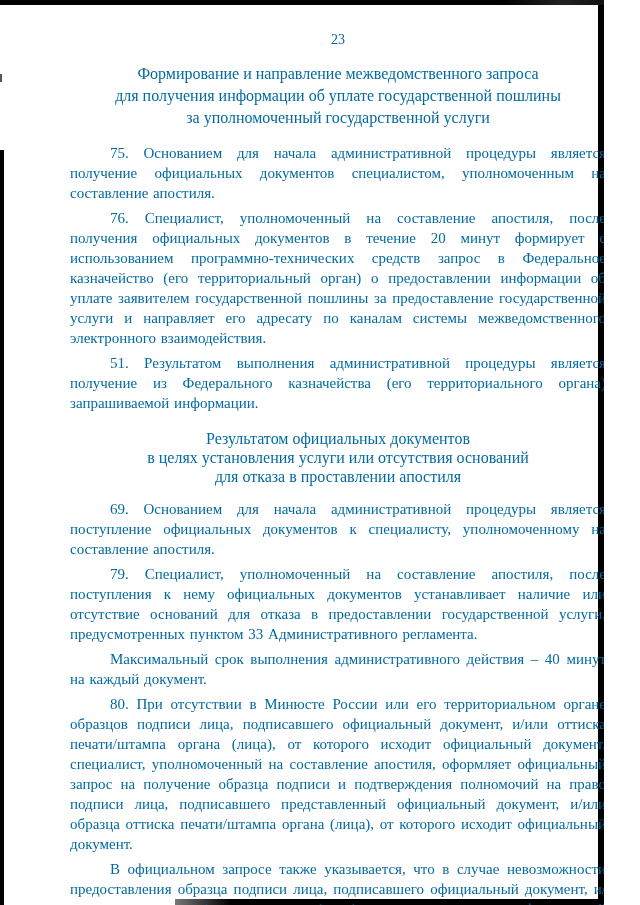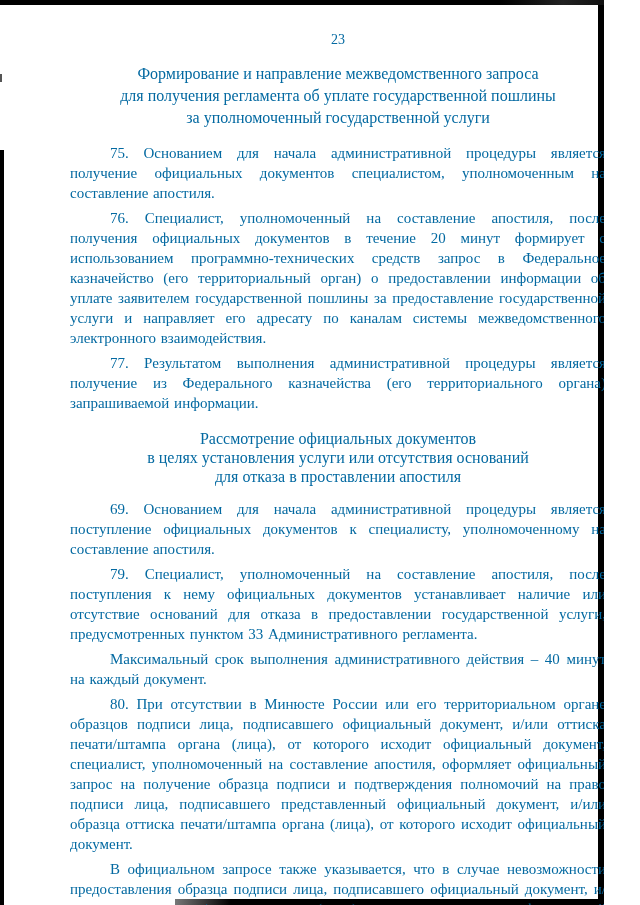--- a/index.html
+++ b/index.html
@@ -67,30 +67,30 @@
   <div class="artifact artifact-left"></div>
   <div class="artifact-left-tick artifact"></div>
   <div class="artifact artifact-bottom"></div>
 
   <div class="content">
 
     <div class="page-number">23</div>
 
     <div class="doc-heading">
       <span class="heading-line">Формирование и направление межведомственного запроса</span>
-      <span class="heading-line">для получения регламента об уплате государственной пошлины</span>
+      <span class="heading-line">для получения информации об уплате государственной пошлины</span>
       <span class="heading-line">за уполномоченный государственной услуги</span>
     </div>
 
     <p class="para">75. Основанием для начала административной процедуры является получение официальных документов специалистом, уполномоченным на составление апостиля.</p>
     <p class="para">76. Специалист, уполномоченный на составление апостиля, после получения официальных документов в течение 20 минут формирует с использованием программно-технических средств запрос в Федеральное казначейство (его территориальный орган) о предоставлении информации об уплате заявителем государственной пошлины за предоставление государственной услуги и направляет его адресату по каналам системы межведомственного электронного взаимодействия.</p>
-    <p class="para">77. Результатом выполнения административной процедуры является получение из Федерального казначейства (его территориального органа) запрашиваемой информации.</p>
+    <p class="para">51. Результатом выполнения административной процедуры является получение из Федерального казначейства (его территориального органа) запрашиваемой информации.</p>
 
     <div class="doc-heading second">
-      <span class="heading-line">Рассмотрение официальных документов</span>
+      <span class="heading-line">Результатом официальных документов</span>
       <span class="heading-line">в целях установления услуги или отсутствия оснований</span>
       <span class="heading-line">для отказа в проставлении апостиля</span>
     </div>
 
     <p class="para">69. Основанием для начала административной процедуры является поступление официальных документов к специалисту, уполномоченному на составление апостиля.</p>
     <p class="para">79. Специалист, уполномоченный на составление апостиля, после поступления к нему официальных документов устанавливает наличие или отсутствие оснований для отказа в предоставлении государственной услуги, предусмотренных пунктом 33 Административного регламента.</p>
     <p class="para">Максимальный срок выполнения административного действия – 40 минут на каждый документ.</p>
     <p class="para">80. При отсутствии в Минюсте России или его территориальном органе образцов подписи лица, подписавшего официальный документ, и/или оттиска печати/штампа органа (лица), от которого исходит официальный документ, специалист, уполномоченный на составление апостиля, оформляет официальный запрос на получение образца подписи и подтверждения полномочий на право подписи лица, подписавшего представленный официальный документ, и/или образца оттиска печати/штампа органа (лица), от которого исходит официальный документ.</p>
     <p class="para">В официальном запросе также указывается, что в случае невозможности предоставления образца подписи лица, подписавшего официальный документ, и/или оттиска печати/штампа органа (лица), от которого исходит официальный документ.</p>
 

